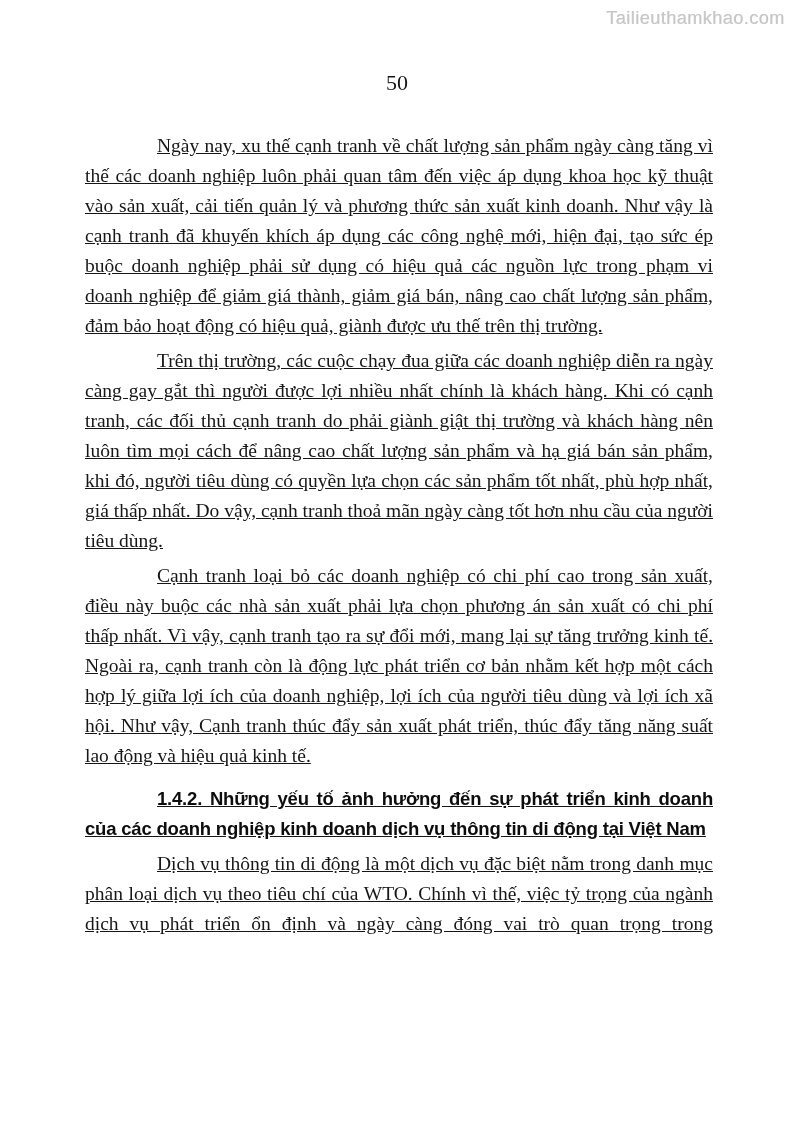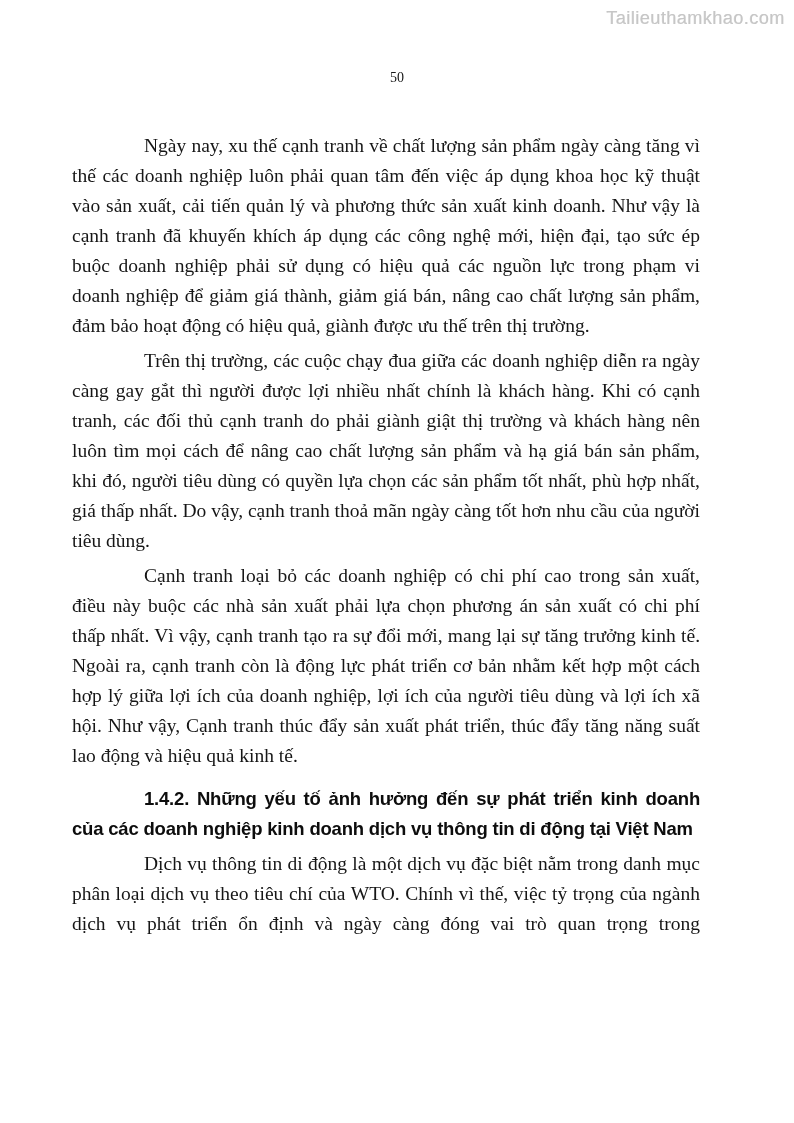--- a/index.html
+++ b/index.html
@@ -25,33 +25,34 @@
     text-shadow: 1px 1px 0 #ffffff, -0.5px -0.5px 0 #d9d9d9;
     letter-spacing: 0.5px;
   }
   .page-number {
     position: absolute;
     top: 70px;
     left: 0;
     width: 100%;
     text-align: center;
     font-family: "Liberation Serif", serif;
-    font-size: 14px;
+    font-size: 22px;
     color: #161616;
   }
   .content {
     position: absolute;
     top: 131px;
-    left: 72px;
+    left: 85px;
     width: 628px;
     font-family: "Liberation Serif", serif;
     font-size: 19.5px;
     line-height: 30px;
     color: #161616;
     text-align: justify;
+    text-decoration: underline;
   }
   .content p.body {
     margin: 0 0 5px 0;
     text-indent: 72px;
   }
   .content p.body.cutoff {
     margin-bottom: 7px;
     text-align-last: justify;
   }
   .content .h-bold,

